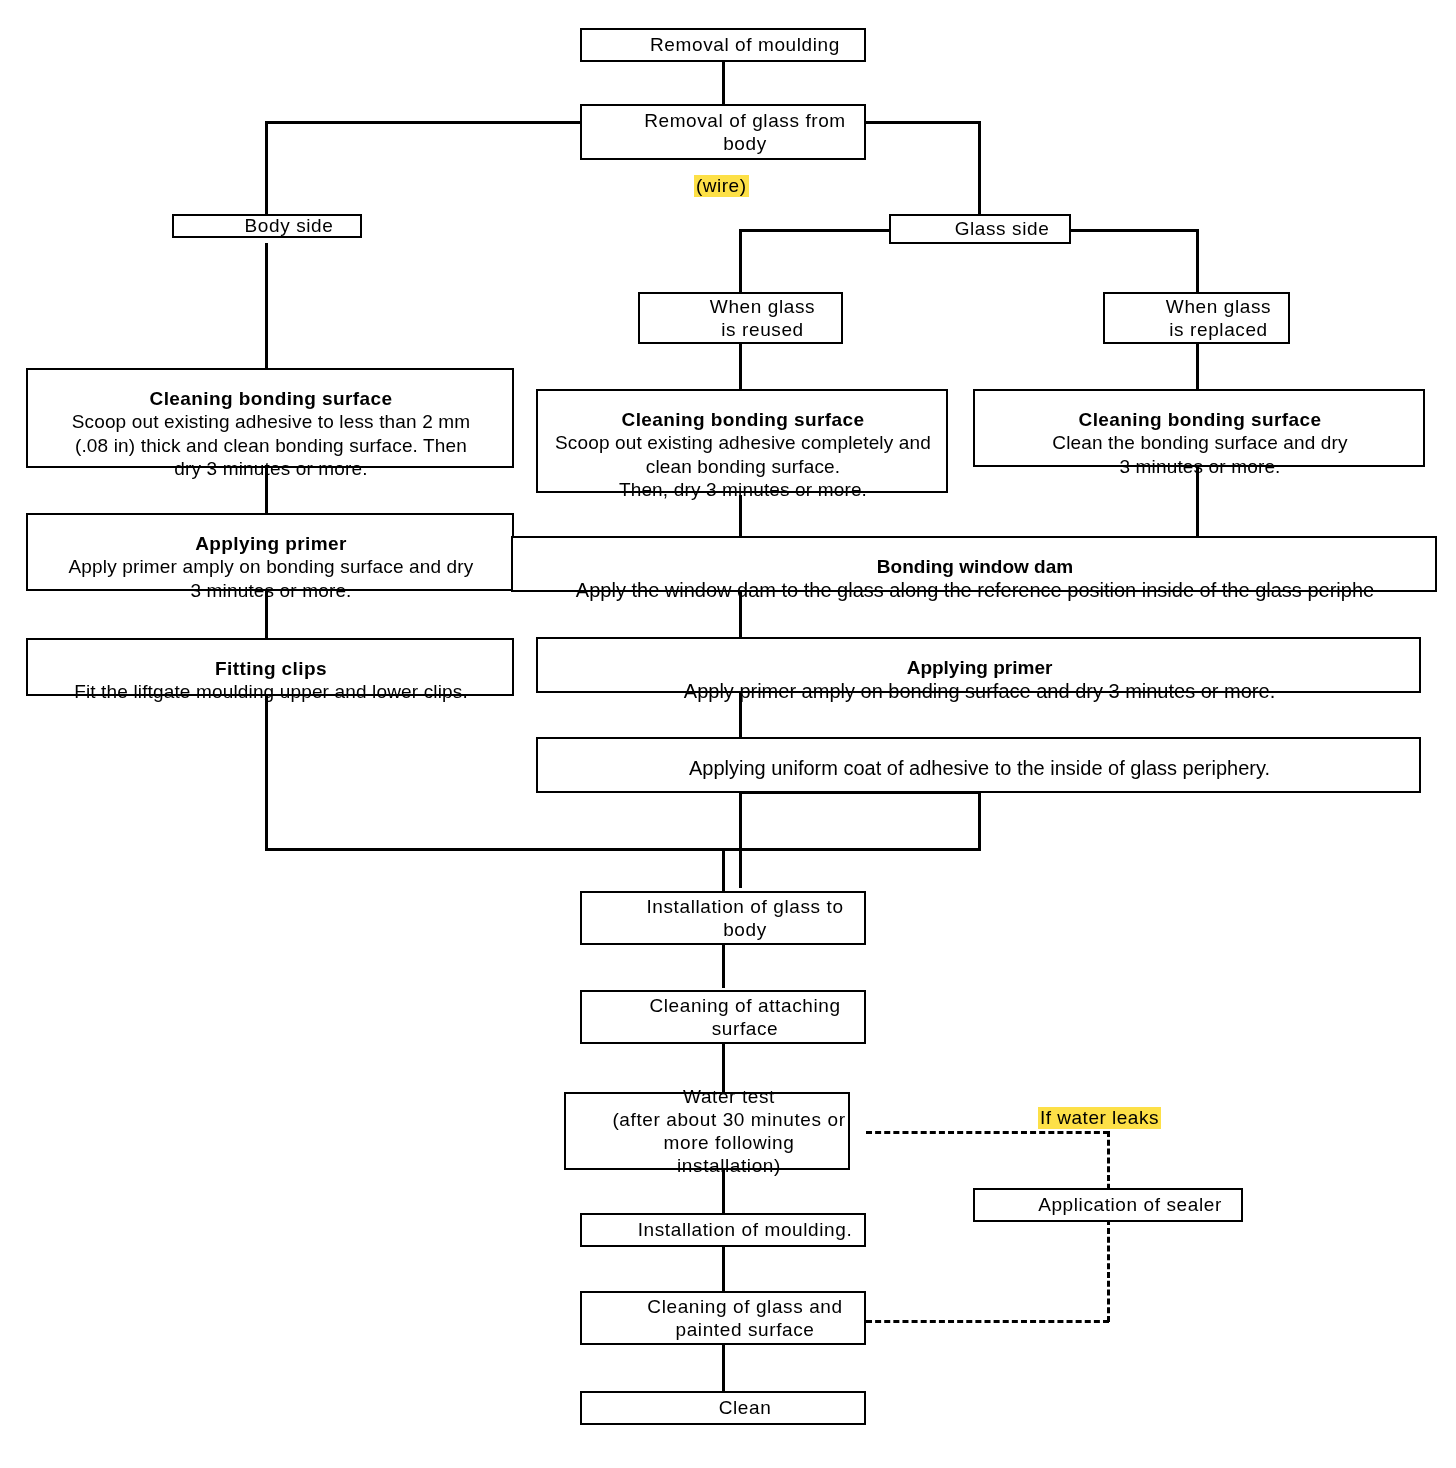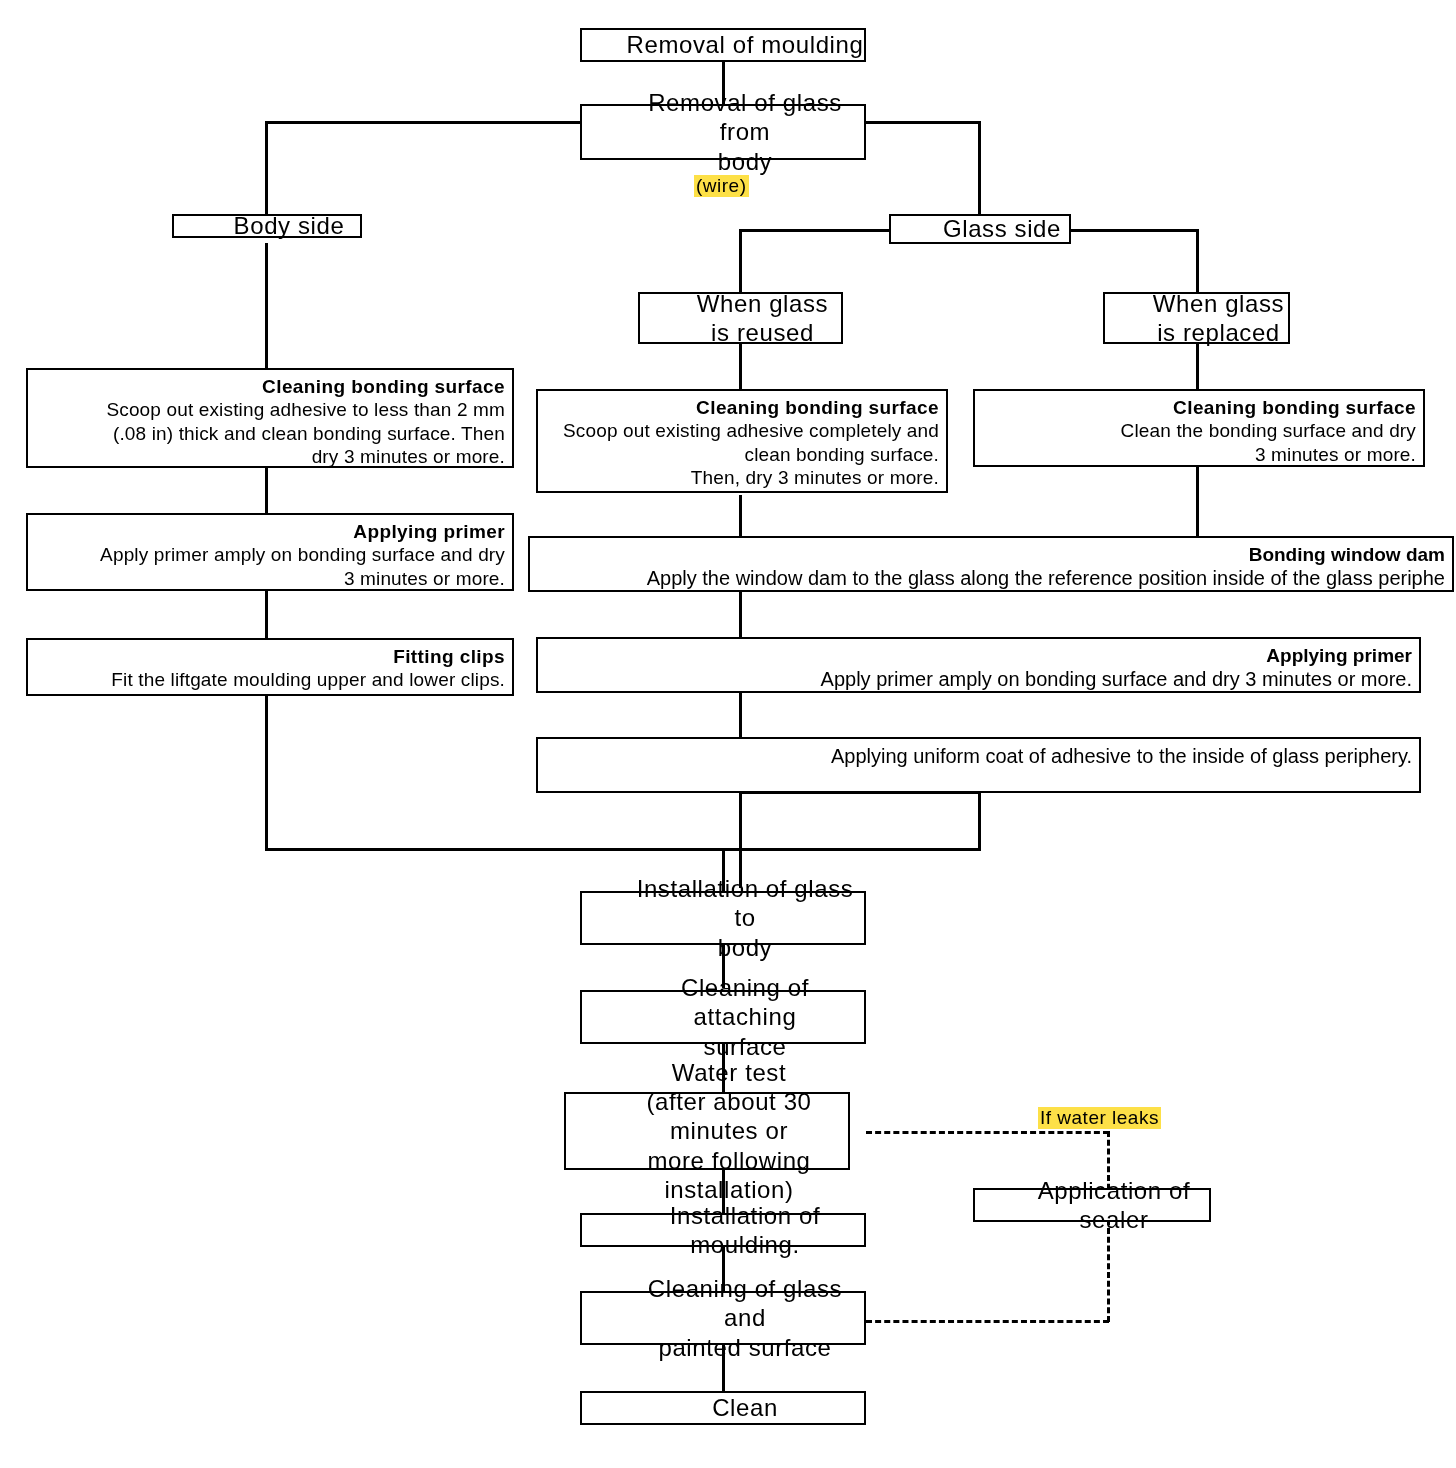--- a/index.html
+++ b/index.html
@@ -23,27 +23,27 @@
     background:#fff;
     z-index:5;
   }
   .box.center{
     display:flex;
     flex-direction:column;
     align-items:center;
     justify-content:center;
     text-align:center;
     line-height:1.22;
-    font-size:24px;
+    font-size:19px;
     letter-spacing:0.6px;
     padding-left:44px;
   }
   .box.detail{
-    padding:5px 7px 4px 9px;
-    text-align:right;
+    padding:17px 7px 4px 9px;
+    text-align:center;
     line-height:1.23;
     font-size:19px;
   }
   .box.detail .hd{
     font-weight:bold;
     letter-spacing:0.4px;
     display:block;
     white-space:nowrap;
     overflow:hidden;
   }
@@ -182,21 +182,21 @@
 clean bonding surface.
 Then, dry 3 minutes or more.</span>
   </div>
 
   <div class="box detail" style="left:973px;top:389px;width:452px;height:78px;">
     <span class="hd">Cleaning bonding surface</span>
     <span class="bd">Clean the bonding surface and dry
 3 minutes or more.</span>
   </div>
 
-  <div class="box detail wide narrowtext" style="left:528px;top:536px;width:926px;height:56px;">
+  <div class="box detail wide narrowtext" style="left:511px;top:536px;width:926px;height:56px;">
     <span class="hd">Bonding window dam</span>
     <span class="bd">Apply the window dam to the glass along the reference position inside of the glass periphe</span>
   </div>
 
   <div class="box detail wide narrowtext" style="left:536px;top:637px;width:885px;height:56px;">
     <span class="hd">Applying primer</span>
     <span class="bd">Apply primer amply on bonding surface and dry 3 minutes or more.</span>
   </div>
 
   <div class="box detail wide narrowtext" style="left:536px;top:737px;width:885px;height:56px;">
@@ -225,19 +225,19 @@
 
   <div class="box center" style="left:580px;top:1291px;width:286px;height:54px;">
     <span>Cleaning of glass and</span>
     <span>painted surface</span>
   </div>
 
   <div class="box center" style="left:580px;top:1391px;width:286px;height:34px;">
     <span>Clean</span>
   </div>
 
-  <div class="box center" style="left:973px;top:1188px;width:238px;height:34px;">
+  <div class="box center" style="left:973px;top:1188px;width:270px;height:34px;">
     <span>Application of sealer</span>
   </div>
 
   <div class="caption" style="left:1038px;top:1107px;">If water leaks</div>
 
 </div>
 
 </body></html>

